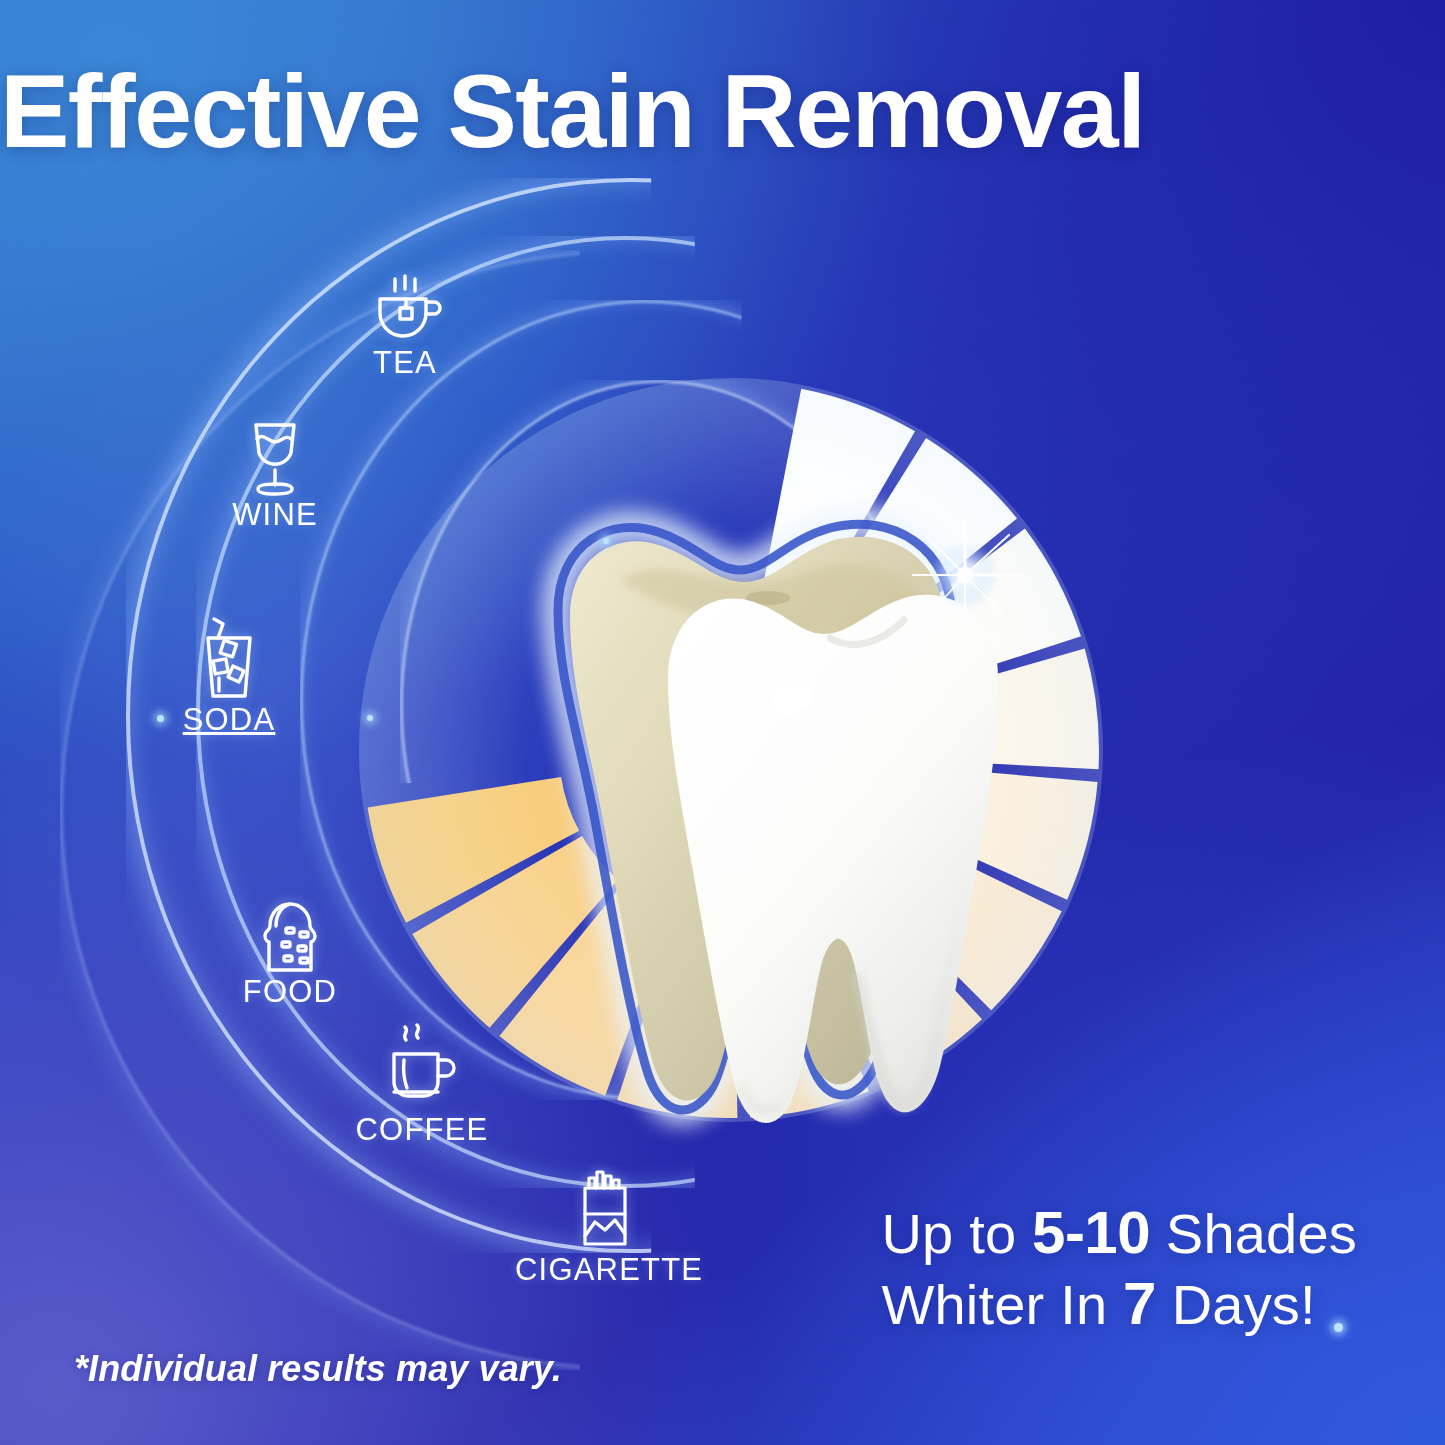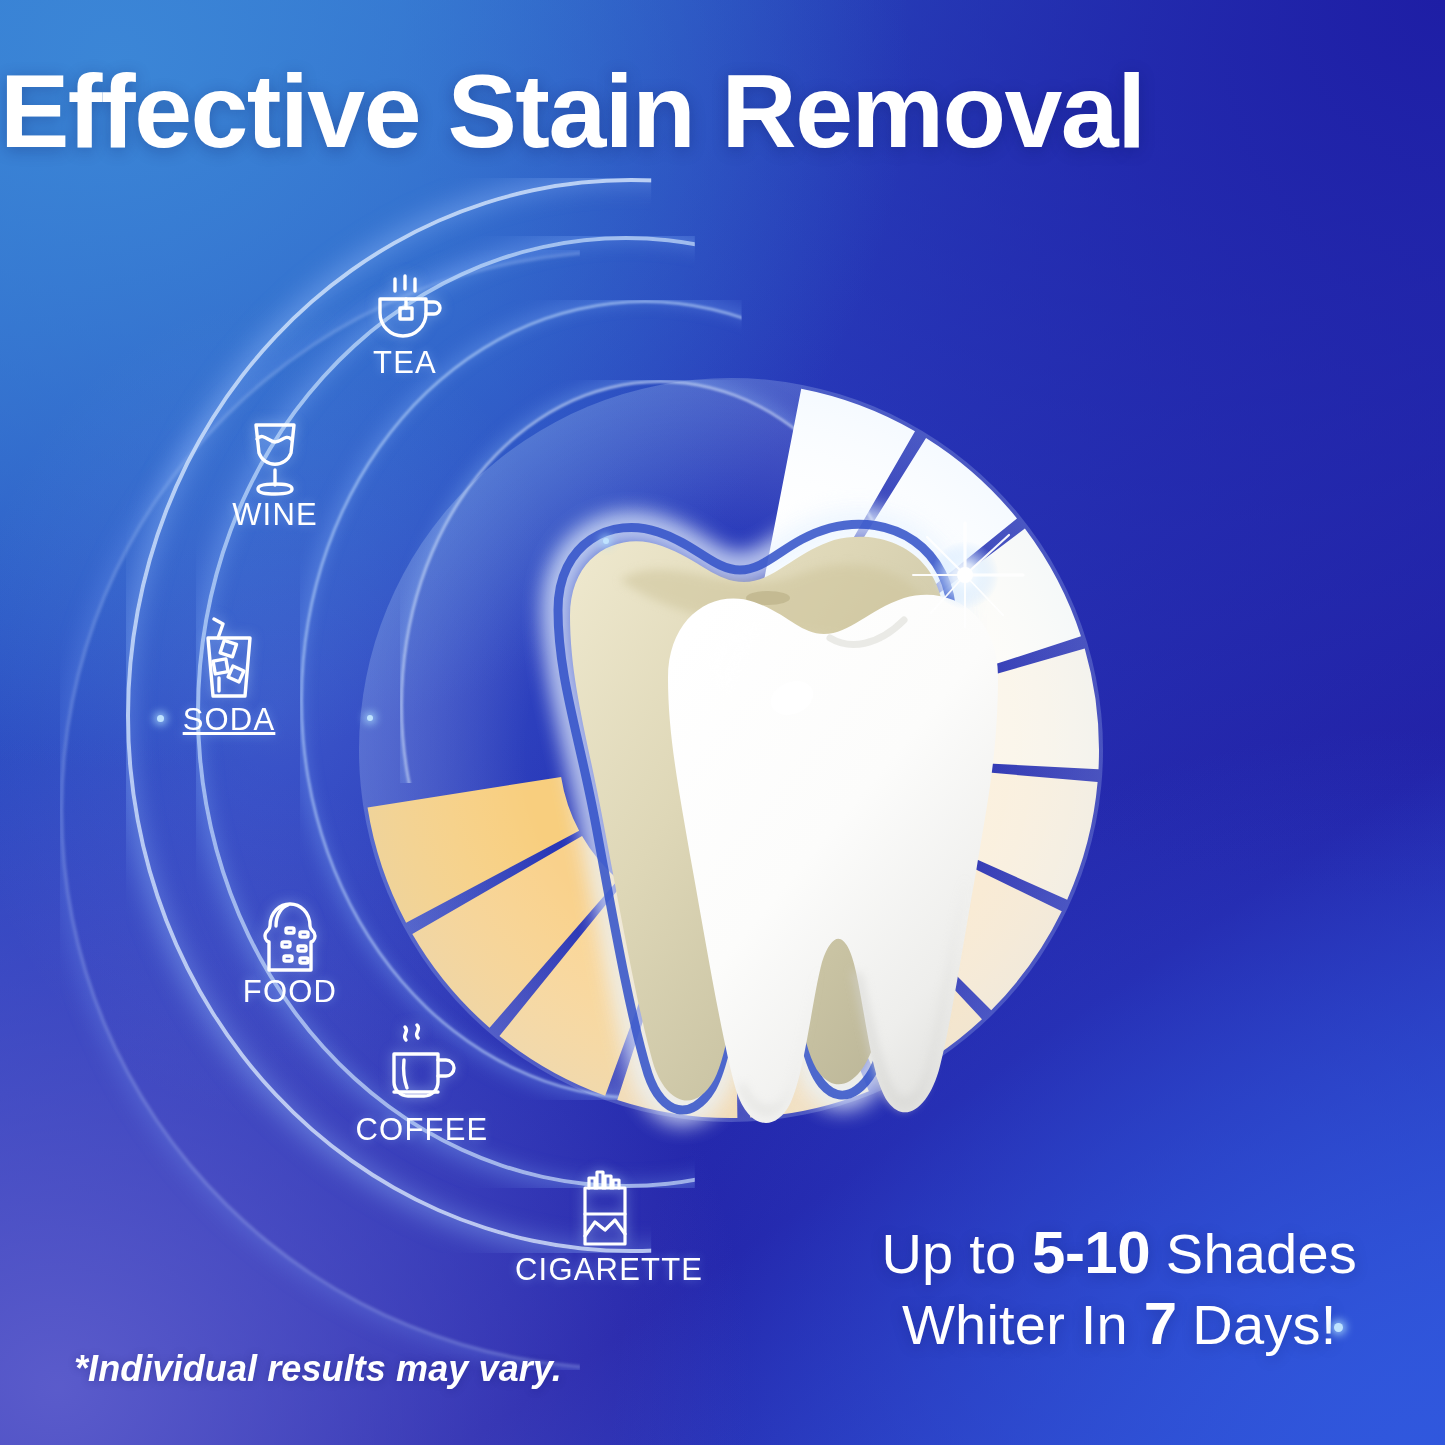--- a/index.html
+++ b/index.html
@@ -118,22 +118,22 @@
 
   #stain-tea       { left:315px; top:273px; }
   #stain-wine      { left:185px; top:425px; }
   #stain-soda      { left:139px; top:630px;text-decoration:underline; }
   #stain-food      { left:200px; top:902px; }
   #stain-coffee    { left:332px; top:1040px; }
   #stain-cigarette { left:515px; top:1180px; }
 
   
   .claim {
-    position:absolute; right:88px; bottom:85px;
-    text-align:center;
+    position:absolute; right:88px; bottom:105px;
+    text-align:left;
     color:#fff;
     line-height:1.18;
     text-shadow:0 2px 14px rgba(10,20,90,0.28);
   }
   .claim .line { white-space:nowrap; font-size:56px; font-weight:400; letter-spacing:0.2px; }
   .claim .big { font-weight:700; font-size:60px; letter-spacing:-0.5px; }
 
   .disclaimer {
     position:absolute; left:74px; bottom:55px;
     color:#ffffff;

